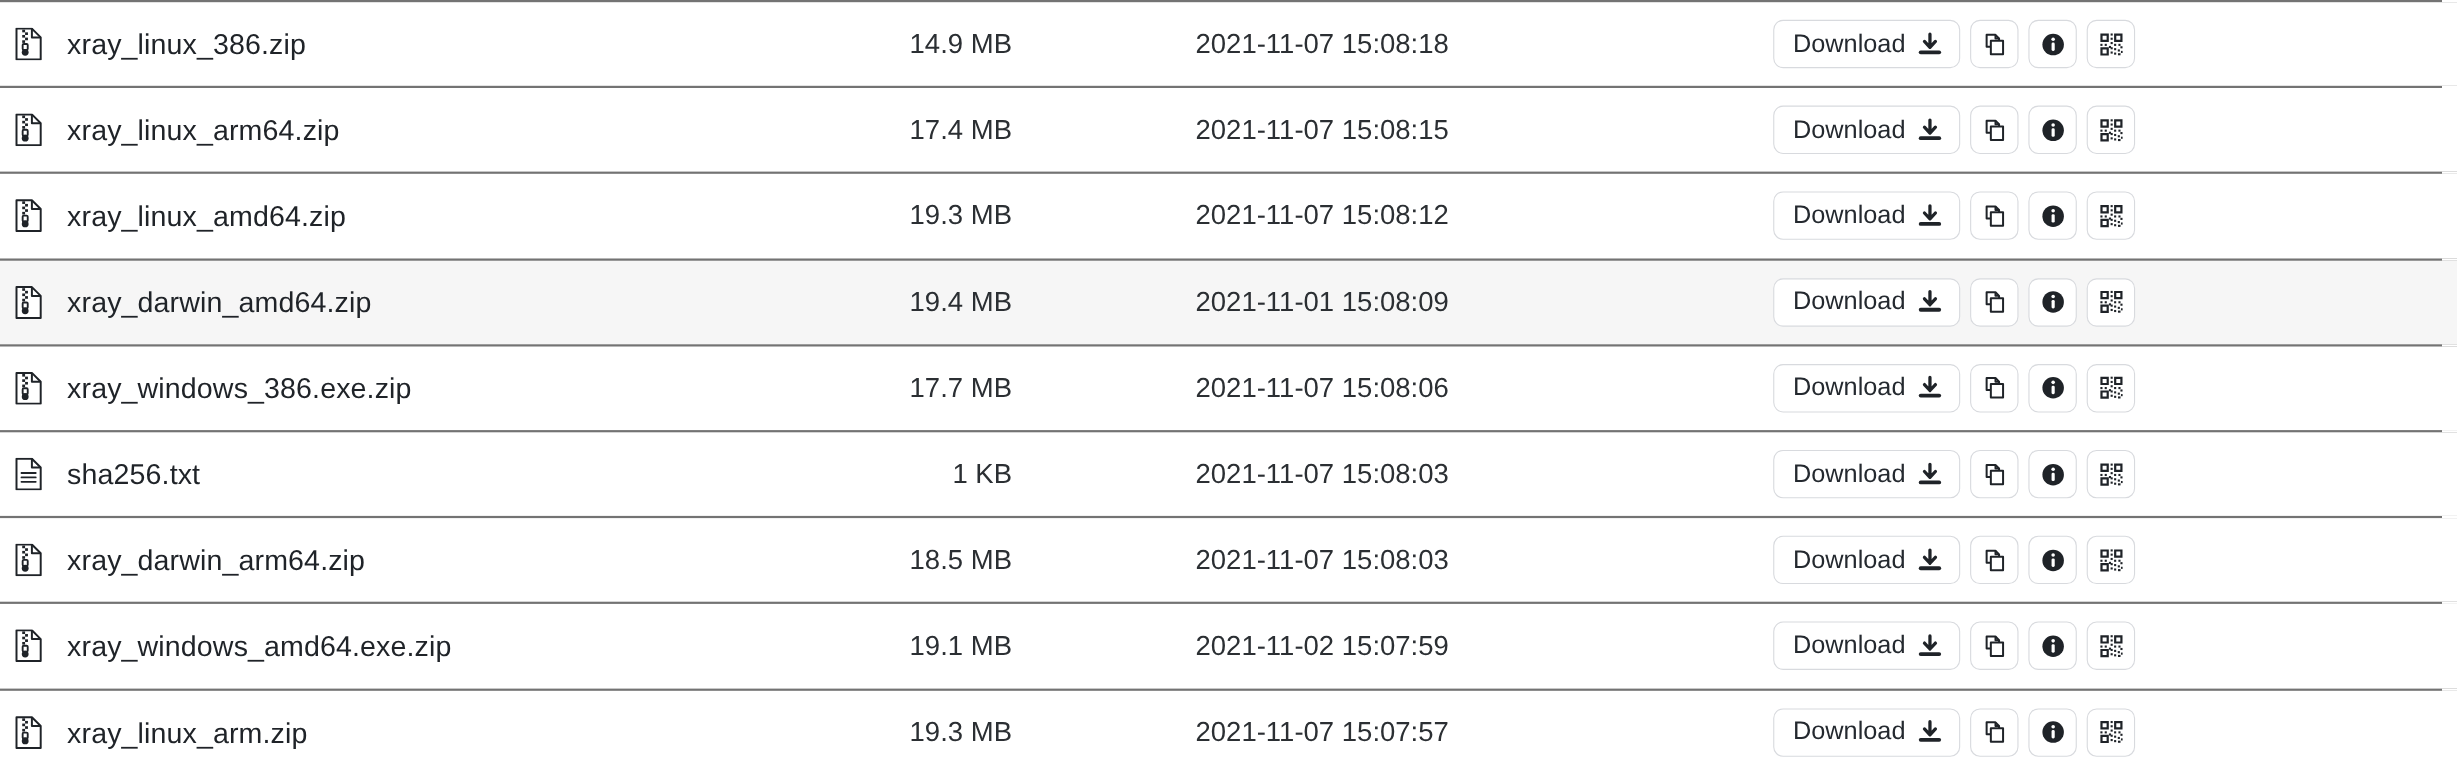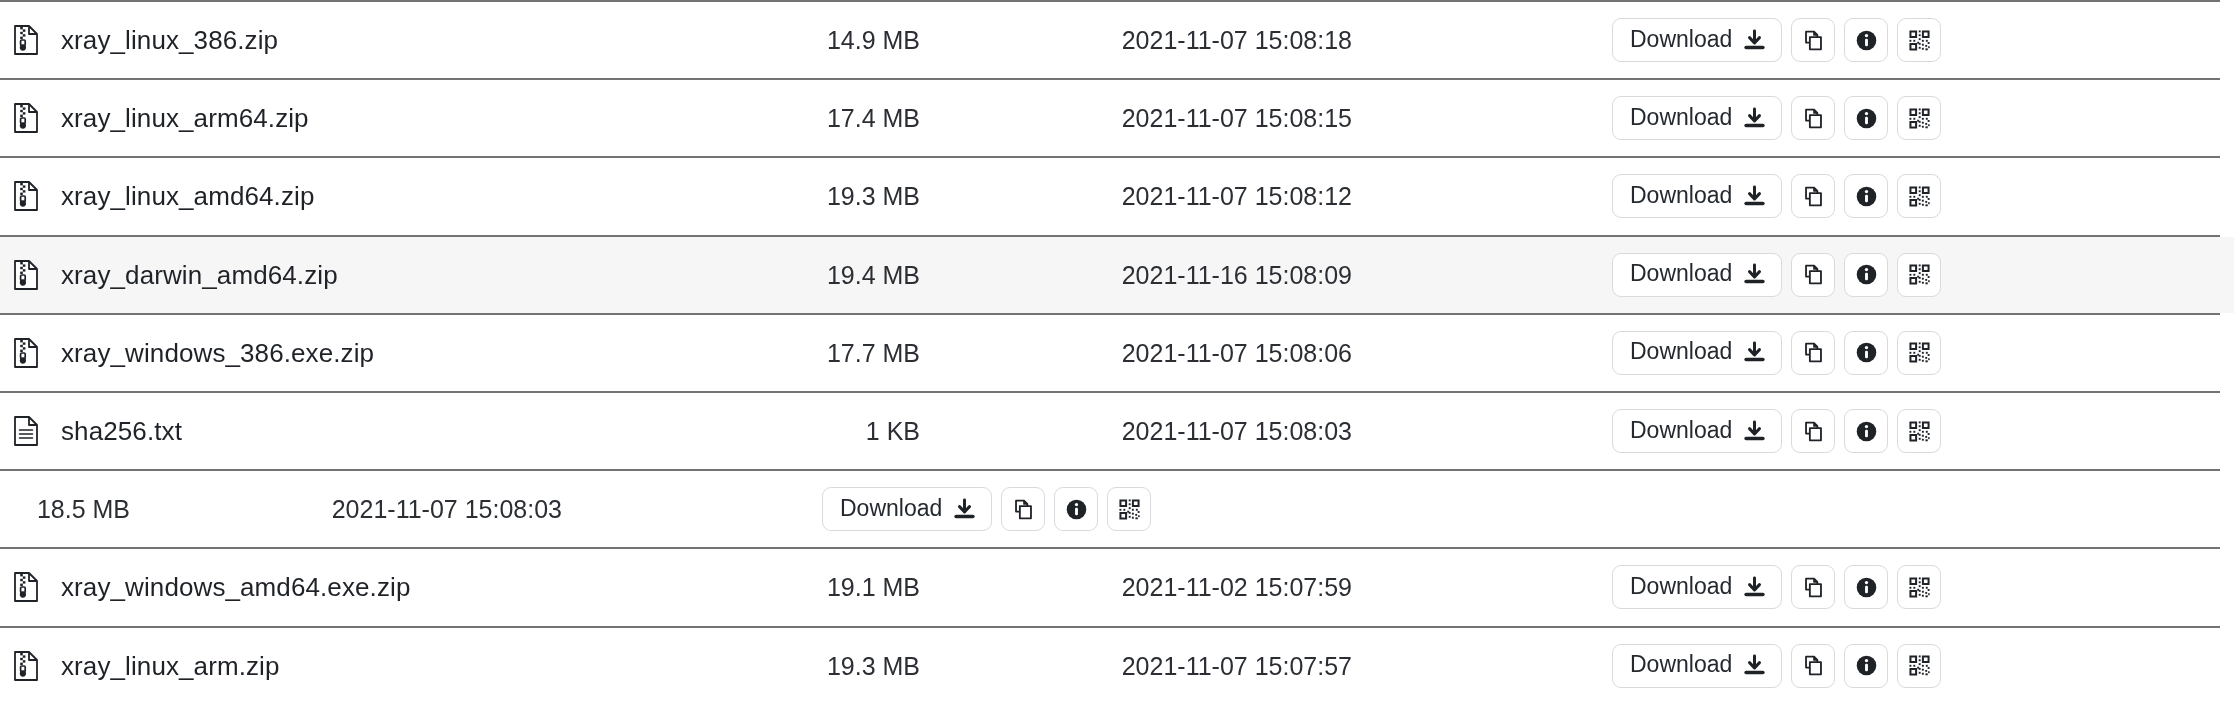--- a/index.html
+++ b/index.html
@@ -79,21 +79,21 @@
     line-height: 30px;
     color: #2b2f33;
     white-space: nowrap;
   }
 
   
   .cell-date {
     flex: 0 0 auto;
     width: 300px;
     margin-left: 132px;
-    text-align: right;
+    text-align: center;
     font-size: 25px;
     line-height: 30px;
     color: #2b2f33;
     white-space: nowrap;
   }
 
   
   .cell-actions {
     flex: 1 1 auto;
     display: flex;
@@ -346,21 +346,21 @@
     <rect x="9.8" y="4.4" width="2.6" height="2.4" fill="#1f2328"></rect>
     <rect x="7.2" y="6.8" width="2.6" height="2.4" fill="#1f2328"></rect>
     <rect x="9.8" y="9.2" width="2.6" height="2.4" fill="#1f2328"></rect>
     <rect x="7.2" y="11.6" width="2.6" height="2.4" fill="#1f2328"></rect>
     <rect x="7.6" y="15.0" width="4.6" height="5.4" rx="1" fill="none" stroke="#1f2328" stroke-width="1.7"></rect>
     <circle cx="9.9" cy="22.6" r="3.1" fill="#1f2328"></circle>
   </svg>
 <span class="file-name">xray_darwin_amd64.zip</span>
       </div>
       <div class="cell-size">19.4 MB</div>
-      <div class="cell-date">2021-11-16 15:08:09</div>
+      <div class="cell-date">2021-11-01 15:08:09</div>
       <div class="cell-actions">
         <button class="btn btn-download">
           <span class="dl-label">Download</span>
   <svg class="ico" width="23" height="23" viewBox="0 0 24 24" aria-hidden="true">
     <path d="M12 2.2 v11.4 M12 14.6 l-5.2 -5.6 M12 14.6 l5.2 -5.6" fill="none" stroke="#1f2328" stroke-width="3.1" stroke-linecap="round" stroke-linejoin="round"></path>
     <path d="M3.2 19.4 h17.6" stroke="#1f2328" stroke-width="3.6" stroke-linecap="round"></path>
   </svg>
 </button>
         <button class="btn btn-icon">
   <svg class="ico" width="23" height="23" viewBox="0 0 24 24" aria-hidden="true">
@@ -523,88 +523,36 @@
       <rect x="18.0" y="16.6" width="2.0" height="2.0"></rect>
       <rect x="14.5" y="19.6" width="2.0" height="2.0"></rect>
       <rect x="18.2" y="20.2" width="2.4" height="2.0"></rect>
       <rect x="21.0" y="18.0" width="1.6" height="2.0"></rect>
     </g>
   </svg>
 </button>
       </div>
     </div>
     <div class="file-row">
-      <div class="cell-size">18.5 MB</div>
-      <div class="cell-date">2021-11-07 15:08:03</div>
-      <div class="cell-actions">
-        <button class="btn btn-download">
-          <span class="dl-label">Download</span>
-  <svg class="ico" width="23" height="23" viewBox="0 0 24 24" aria-hidden="true">
-    <path d="M12 2.2 v11.4 M12 14.6 l-5.2 -5.6 M12 14.6 l5.2 -5.6" fill="none" stroke="#1f2328" stroke-width="3.1" stroke-linecap="round" stroke-linejoin="round"></path>
-    <path d="M3.2 19.4 h17.6" stroke="#1f2328" stroke-width="3.6" stroke-linecap="round"></path>
-  </svg>
-</button>
-        <button class="btn btn-icon">
-  <svg class="ico" width="23" height="23" viewBox="0 0 24 24" aria-hidden="true">
-    <path d="M4.2 2.8 h8.4 l3.4 3.4 v8.0 H4.2 Z" fill="#ffffff" stroke="#1f2328" stroke-width="1.9" stroke-linejoin="round"></path>
-    <path d="M12.6 2.8 v3.4 h3.4" fill="none" stroke="#1f2328" stroke-width="1.9" stroke-linejoin="round"></path>
-    <path d="M8.2 8.4 h11.6 v12.8 H8.2 Z" fill="#ffffff" stroke="#1f2328" stroke-width="1.9" stroke-linejoin="round"></path>
-  </svg>
-</button>
-        <button class="btn btn-icon">
-  <svg class="ico" width="23" height="23" viewBox="0 0 24 24" aria-hidden="true">
-    <circle cx="12" cy="12" r="10.2" fill="#1f2328"></circle>
-    <circle cx="12" cy="6.9" r="1.7" fill="#ffffff"></circle>
-    <rect x="10.5" y="10.1" width="3.0" height="8.0" rx="1.3" fill="#ffffff"></rect>
-  </svg>
-</button>
-        <button class="btn btn-icon">
-  <svg class="ico" width="23" height="23" viewBox="0 0 24 24" aria-hidden="true">
-    <g fill="#1f2328">
-      <path d="M1.5 1.5 h8 v8 h-8 Z M3.6 3.6 v3.8 h3.8 v-3.8 Z"></path>
-      <path d="M14.5 1.5 h8 v8 h-8 Z M16.6 3.6 v3.8 h3.8 v-3.8 Z"></path>
-      <path d="M1.5 14.5 h8 v8 h-8 Z M3.6 16.6 v3.8 h3.8 v-3.8 Z"></path>
-      <rect x="11.2" y="1.5" width="2.0" height="2.0"></rect>
-      <rect x="11.2" y="5.5" width="2.0" height="2.0"></rect>
-      <rect x="11.2" y="9.6" width="2.0" height="2.0"></rect>
-      <rect x="1.5" y="11.3" width="2.0" height="2.0"></rect>
-      <rect x="5.6" y="11.3" width="2.0" height="2.0"></rect>
-      <rect x="9.6" y="13.3" width="2.0" height="2.0"></rect>
-      <rect x="11.2" y="14.5" width="2.0" height="2.0"></rect>
-      <rect x="11.2" y="18.6" width="2.0" height="2.0"></rect>
-      <rect x="14.5" y="11.3" width="2.0" height="2.0"></rect>
-      <rect x="18.6" y="11.3" width="2.0" height="2.0"></rect>
-      <rect x="20.5" y="13.6" width="2.0" height="2.0"></rect>
-      <rect x="14.5" y="15.4" width="2.0" height="2.0"></rect>
-      <rect x="18.0" y="16.6" width="2.0" height="2.0"></rect>
-      <rect x="14.5" y="19.6" width="2.0" height="2.0"></rect>
-      <rect x="18.2" y="20.2" width="2.4" height="2.0"></rect>
-      <rect x="21.0" y="18.0" width="1.6" height="2.0"></rect>
-    </g>
-  </svg>
-</button>
-      </div>
-    </div>
-    <div class="file-row">
       <div class="cell-name">
   <svg class="ico file-icon" viewBox="0 0 26 30" aria-hidden="true">
     <path d="M2 1 h14 l8 8 v20 H2 Z" fill="#ffffff" stroke="#1f2328" stroke-width="1.8" stroke-linejoin="round"></path>
     <path d="M16 1 v8 h8" fill="none" stroke="#1f2328" stroke-width="1.8" stroke-linejoin="round"></path>
     <rect x="7.2" y="2.0" width="2.6" height="2.4" fill="#1f2328"></rect>
     <rect x="9.8" y="4.4" width="2.6" height="2.4" fill="#1f2328"></rect>
     <rect x="7.2" y="6.8" width="2.6" height="2.4" fill="#1f2328"></rect>
     <rect x="9.8" y="9.2" width="2.6" height="2.4" fill="#1f2328"></rect>
     <rect x="7.2" y="11.6" width="2.6" height="2.4" fill="#1f2328"></rect>
     <rect x="7.6" y="15.0" width="4.6" height="5.4" rx="1" fill="none" stroke="#1f2328" stroke-width="1.7"></rect>
     <circle cx="9.9" cy="22.6" r="3.1" fill="#1f2328"></circle>
   </svg>
-<span class="file-name">xray_windows_amd64.exe.zip</span>
-      </div>
-      <div class="cell-size">19.1 MB</div>
-      <div class="cell-date">2021-11-02 15:07:59</div>
+<span class="file-name">xray_darwin_arm64.zip</span>
+      </div>
+      <div class="cell-size">18.5 MB</div>
+      <div class="cell-date">2021-11-07 15:08:03</div>
       <div class="cell-actions">
         <button class="btn btn-download">
           <span class="dl-label">Download</span>
   <svg class="ico" width="23" height="23" viewBox="0 0 24 24" aria-hidden="true">
     <path d="M12 2.2 v11.4 M12 14.6 l-5.2 -5.6 M12 14.6 l5.2 -5.6" fill="none" stroke="#1f2328" stroke-width="3.1" stroke-linecap="round" stroke-linejoin="round"></path>
     <path d="M3.2 19.4 h17.6" stroke="#1f2328" stroke-width="3.6" stroke-linecap="round"></path>
   </svg>
 </button>
         <button class="btn btn-icon">
   <svg class="ico" width="23" height="23" viewBox="0 0 24 24" aria-hidden="true">
@@ -653,20 +601,86 @@
     <path d="M2 1 h14 l8 8 v20 H2 Z" fill="#ffffff" stroke="#1f2328" stroke-width="1.8" stroke-linejoin="round"></path>
     <path d="M16 1 v8 h8" fill="none" stroke="#1f2328" stroke-width="1.8" stroke-linejoin="round"></path>
     <rect x="7.2" y="2.0" width="2.6" height="2.4" fill="#1f2328"></rect>
     <rect x="9.8" y="4.4" width="2.6" height="2.4" fill="#1f2328"></rect>
     <rect x="7.2" y="6.8" width="2.6" height="2.4" fill="#1f2328"></rect>
     <rect x="9.8" y="9.2" width="2.6" height="2.4" fill="#1f2328"></rect>
     <rect x="7.2" y="11.6" width="2.6" height="2.4" fill="#1f2328"></rect>
     <rect x="7.6" y="15.0" width="4.6" height="5.4" rx="1" fill="none" stroke="#1f2328" stroke-width="1.7"></rect>
     <circle cx="9.9" cy="22.6" r="3.1" fill="#1f2328"></circle>
   </svg>
+<span class="file-name">xray_windows_amd64.exe.zip</span>
+      </div>
+      <div class="cell-size">19.1 MB</div>
+      <div class="cell-date">2021-11-02 15:07:59</div>
+      <div class="cell-actions">
+        <button class="btn btn-download">
+          <span class="dl-label">Download</span>
+  <svg class="ico" width="23" height="23" viewBox="0 0 24 24" aria-hidden="true">
+    <path d="M12 2.2 v11.4 M12 14.6 l-5.2 -5.6 M12 14.6 l5.2 -5.6" fill="none" stroke="#1f2328" stroke-width="3.1" stroke-linecap="round" stroke-linejoin="round"></path>
+    <path d="M3.2 19.4 h17.6" stroke="#1f2328" stroke-width="3.6" stroke-linecap="round"></path>
+  </svg>
+</button>
+        <button class="btn btn-icon">
+  <svg class="ico" width="23" height="23" viewBox="0 0 24 24" aria-hidden="true">
+    <path d="M4.2 2.8 h8.4 l3.4 3.4 v8.0 H4.2 Z" fill="#ffffff" stroke="#1f2328" stroke-width="1.9" stroke-linejoin="round"></path>
+    <path d="M12.6 2.8 v3.4 h3.4" fill="none" stroke="#1f2328" stroke-width="1.9" stroke-linejoin="round"></path>
+    <path d="M8.2 8.4 h11.6 v12.8 H8.2 Z" fill="#ffffff" stroke="#1f2328" stroke-width="1.9" stroke-linejoin="round"></path>
+  </svg>
+</button>
+        <button class="btn btn-icon">
+  <svg class="ico" width="23" height="23" viewBox="0 0 24 24" aria-hidden="true">
+    <circle cx="12" cy="12" r="10.2" fill="#1f2328"></circle>
+    <circle cx="12" cy="6.9" r="1.7" fill="#ffffff"></circle>
+    <rect x="10.5" y="10.1" width="3.0" height="8.0" rx="1.3" fill="#ffffff"></rect>
+  </svg>
+</button>
+        <button class="btn btn-icon">
+  <svg class="ico" width="23" height="23" viewBox="0 0 24 24" aria-hidden="true">
+    <g fill="#1f2328">
+      <path d="M1.5 1.5 h8 v8 h-8 Z M3.6 3.6 v3.8 h3.8 v-3.8 Z"></path>
+      <path d="M14.5 1.5 h8 v8 h-8 Z M16.6 3.6 v3.8 h3.8 v-3.8 Z"></path>
+      <path d="M1.5 14.5 h8 v8 h-8 Z M3.6 16.6 v3.8 h3.8 v-3.8 Z"></path>
+      <rect x="11.2" y="1.5" width="2.0" height="2.0"></rect>
+      <rect x="11.2" y="5.5" width="2.0" height="2.0"></rect>
+      <rect x="11.2" y="9.6" width="2.0" height="2.0"></rect>
+      <rect x="1.5" y="11.3" width="2.0" height="2.0"></rect>
+      <rect x="5.6" y="11.3" width="2.0" height="2.0"></rect>
+      <rect x="9.6" y="13.3" width="2.0" height="2.0"></rect>
+      <rect x="11.2" y="14.5" width="2.0" height="2.0"></rect>
+      <rect x="11.2" y="18.6" width="2.0" height="2.0"></rect>
+      <rect x="14.5" y="11.3" width="2.0" height="2.0"></rect>
+      <rect x="18.6" y="11.3" width="2.0" height="2.0"></rect>
+      <rect x="20.5" y="13.6" width="2.0" height="2.0"></rect>
+      <rect x="14.5" y="15.4" width="2.0" height="2.0"></rect>
+      <rect x="18.0" y="16.6" width="2.0" height="2.0"></rect>
+      <rect x="14.5" y="19.6" width="2.0" height="2.0"></rect>
+      <rect x="18.2" y="20.2" width="2.4" height="2.0"></rect>
+      <rect x="21.0" y="18.0" width="1.6" height="2.0"></rect>
+    </g>
+  </svg>
+</button>
+      </div>
+    </div>
+    <div class="file-row">
+      <div class="cell-name">
+  <svg class="ico file-icon" viewBox="0 0 26 30" aria-hidden="true">
+    <path d="M2 1 h14 l8 8 v20 H2 Z" fill="#ffffff" stroke="#1f2328" stroke-width="1.8" stroke-linejoin="round"></path>
+    <path d="M16 1 v8 h8" fill="none" stroke="#1f2328" stroke-width="1.8" stroke-linejoin="round"></path>
+    <rect x="7.2" y="2.0" width="2.6" height="2.4" fill="#1f2328"></rect>
+    <rect x="9.8" y="4.4" width="2.6" height="2.4" fill="#1f2328"></rect>
+    <rect x="7.2" y="6.8" width="2.6" height="2.4" fill="#1f2328"></rect>
+    <rect x="9.8" y="9.2" width="2.6" height="2.4" fill="#1f2328"></rect>
+    <rect x="7.2" y="11.6" width="2.6" height="2.4" fill="#1f2328"></rect>
+    <rect x="7.6" y="15.0" width="4.6" height="5.4" rx="1" fill="none" stroke="#1f2328" stroke-width="1.7"></rect>
+    <circle cx="9.9" cy="22.6" r="3.1" fill="#1f2328"></circle>
+  </svg>
 <span class="file-name">xray_linux_arm.zip</span>
       </div>
       <div class="cell-size">19.3 MB</div>
       <div class="cell-date">2021-11-07 15:07:57</div>
       <div class="cell-actions">
         <button class="btn btn-download">
           <span class="dl-label">Download</span>
   <svg class="ico" width="23" height="23" viewBox="0 0 24 24" aria-hidden="true">
     <path d="M12 2.2 v11.4 M12 14.6 l-5.2 -5.6 M12 14.6 l5.2 -5.6" fill="none" stroke="#1f2328" stroke-width="3.1" stroke-linecap="round" stroke-linejoin="round"></path>
     <path d="M3.2 19.4 h17.6" stroke="#1f2328" stroke-width="3.6" stroke-linecap="round"></path>

